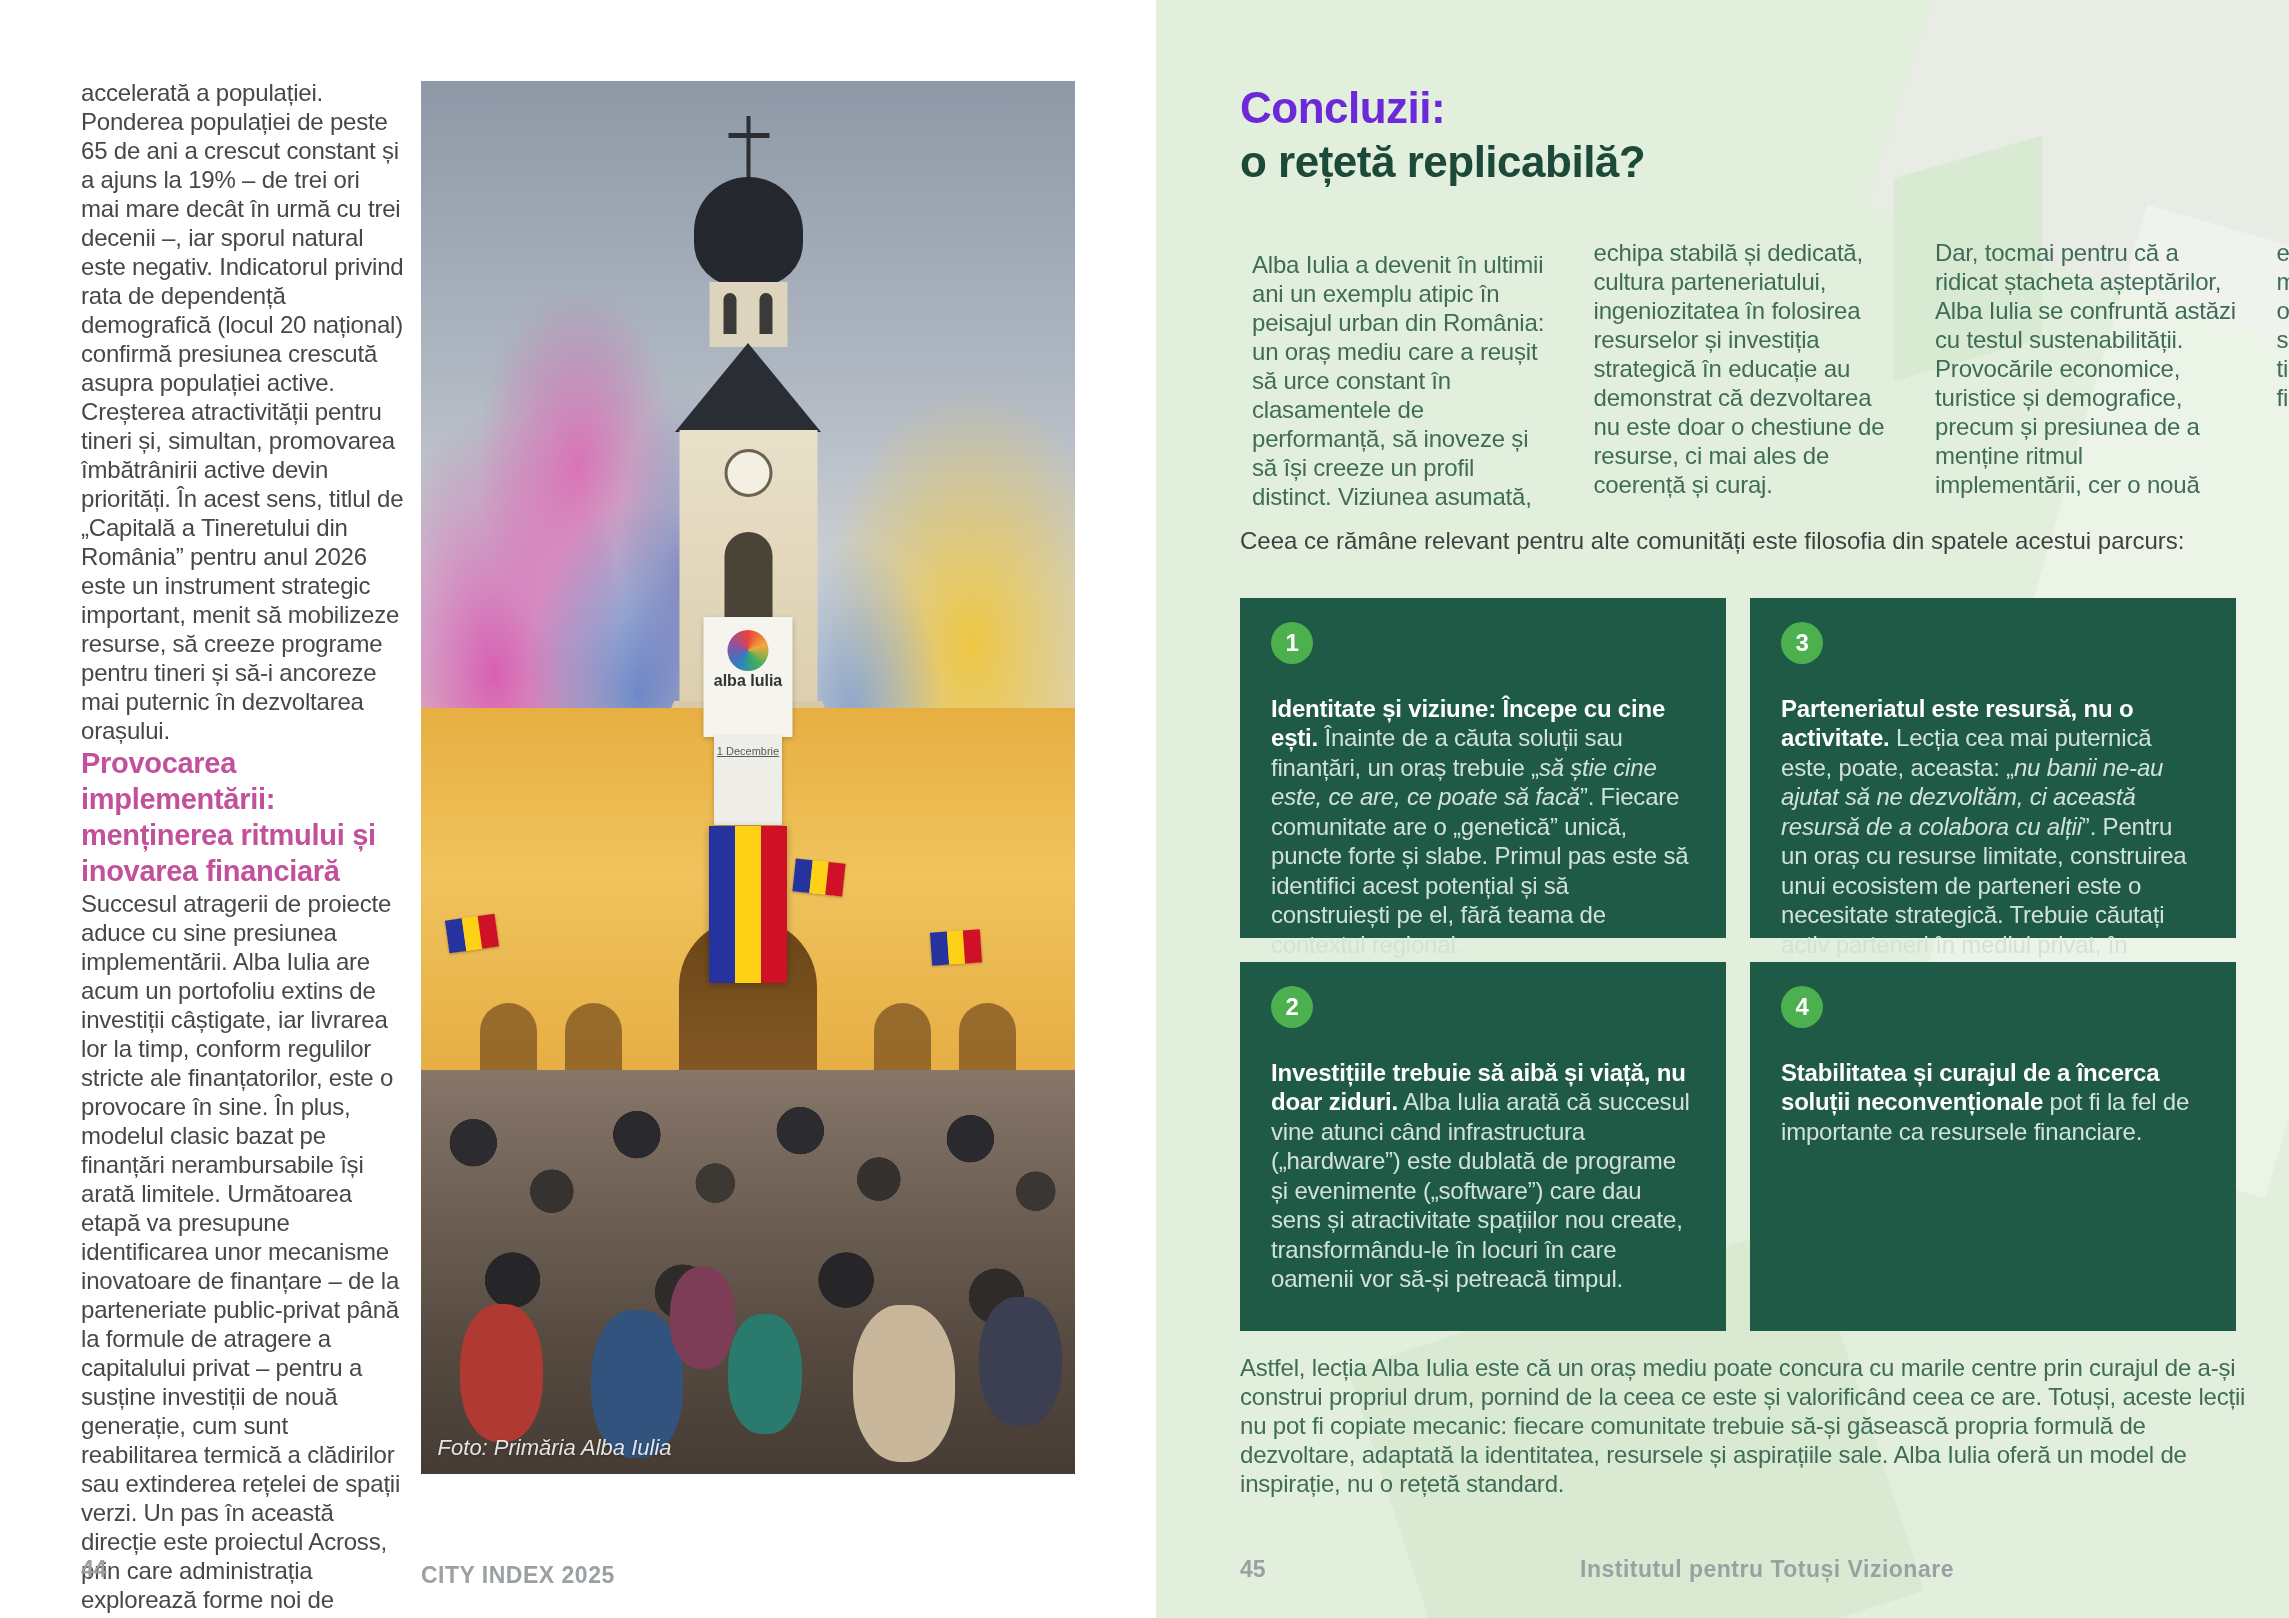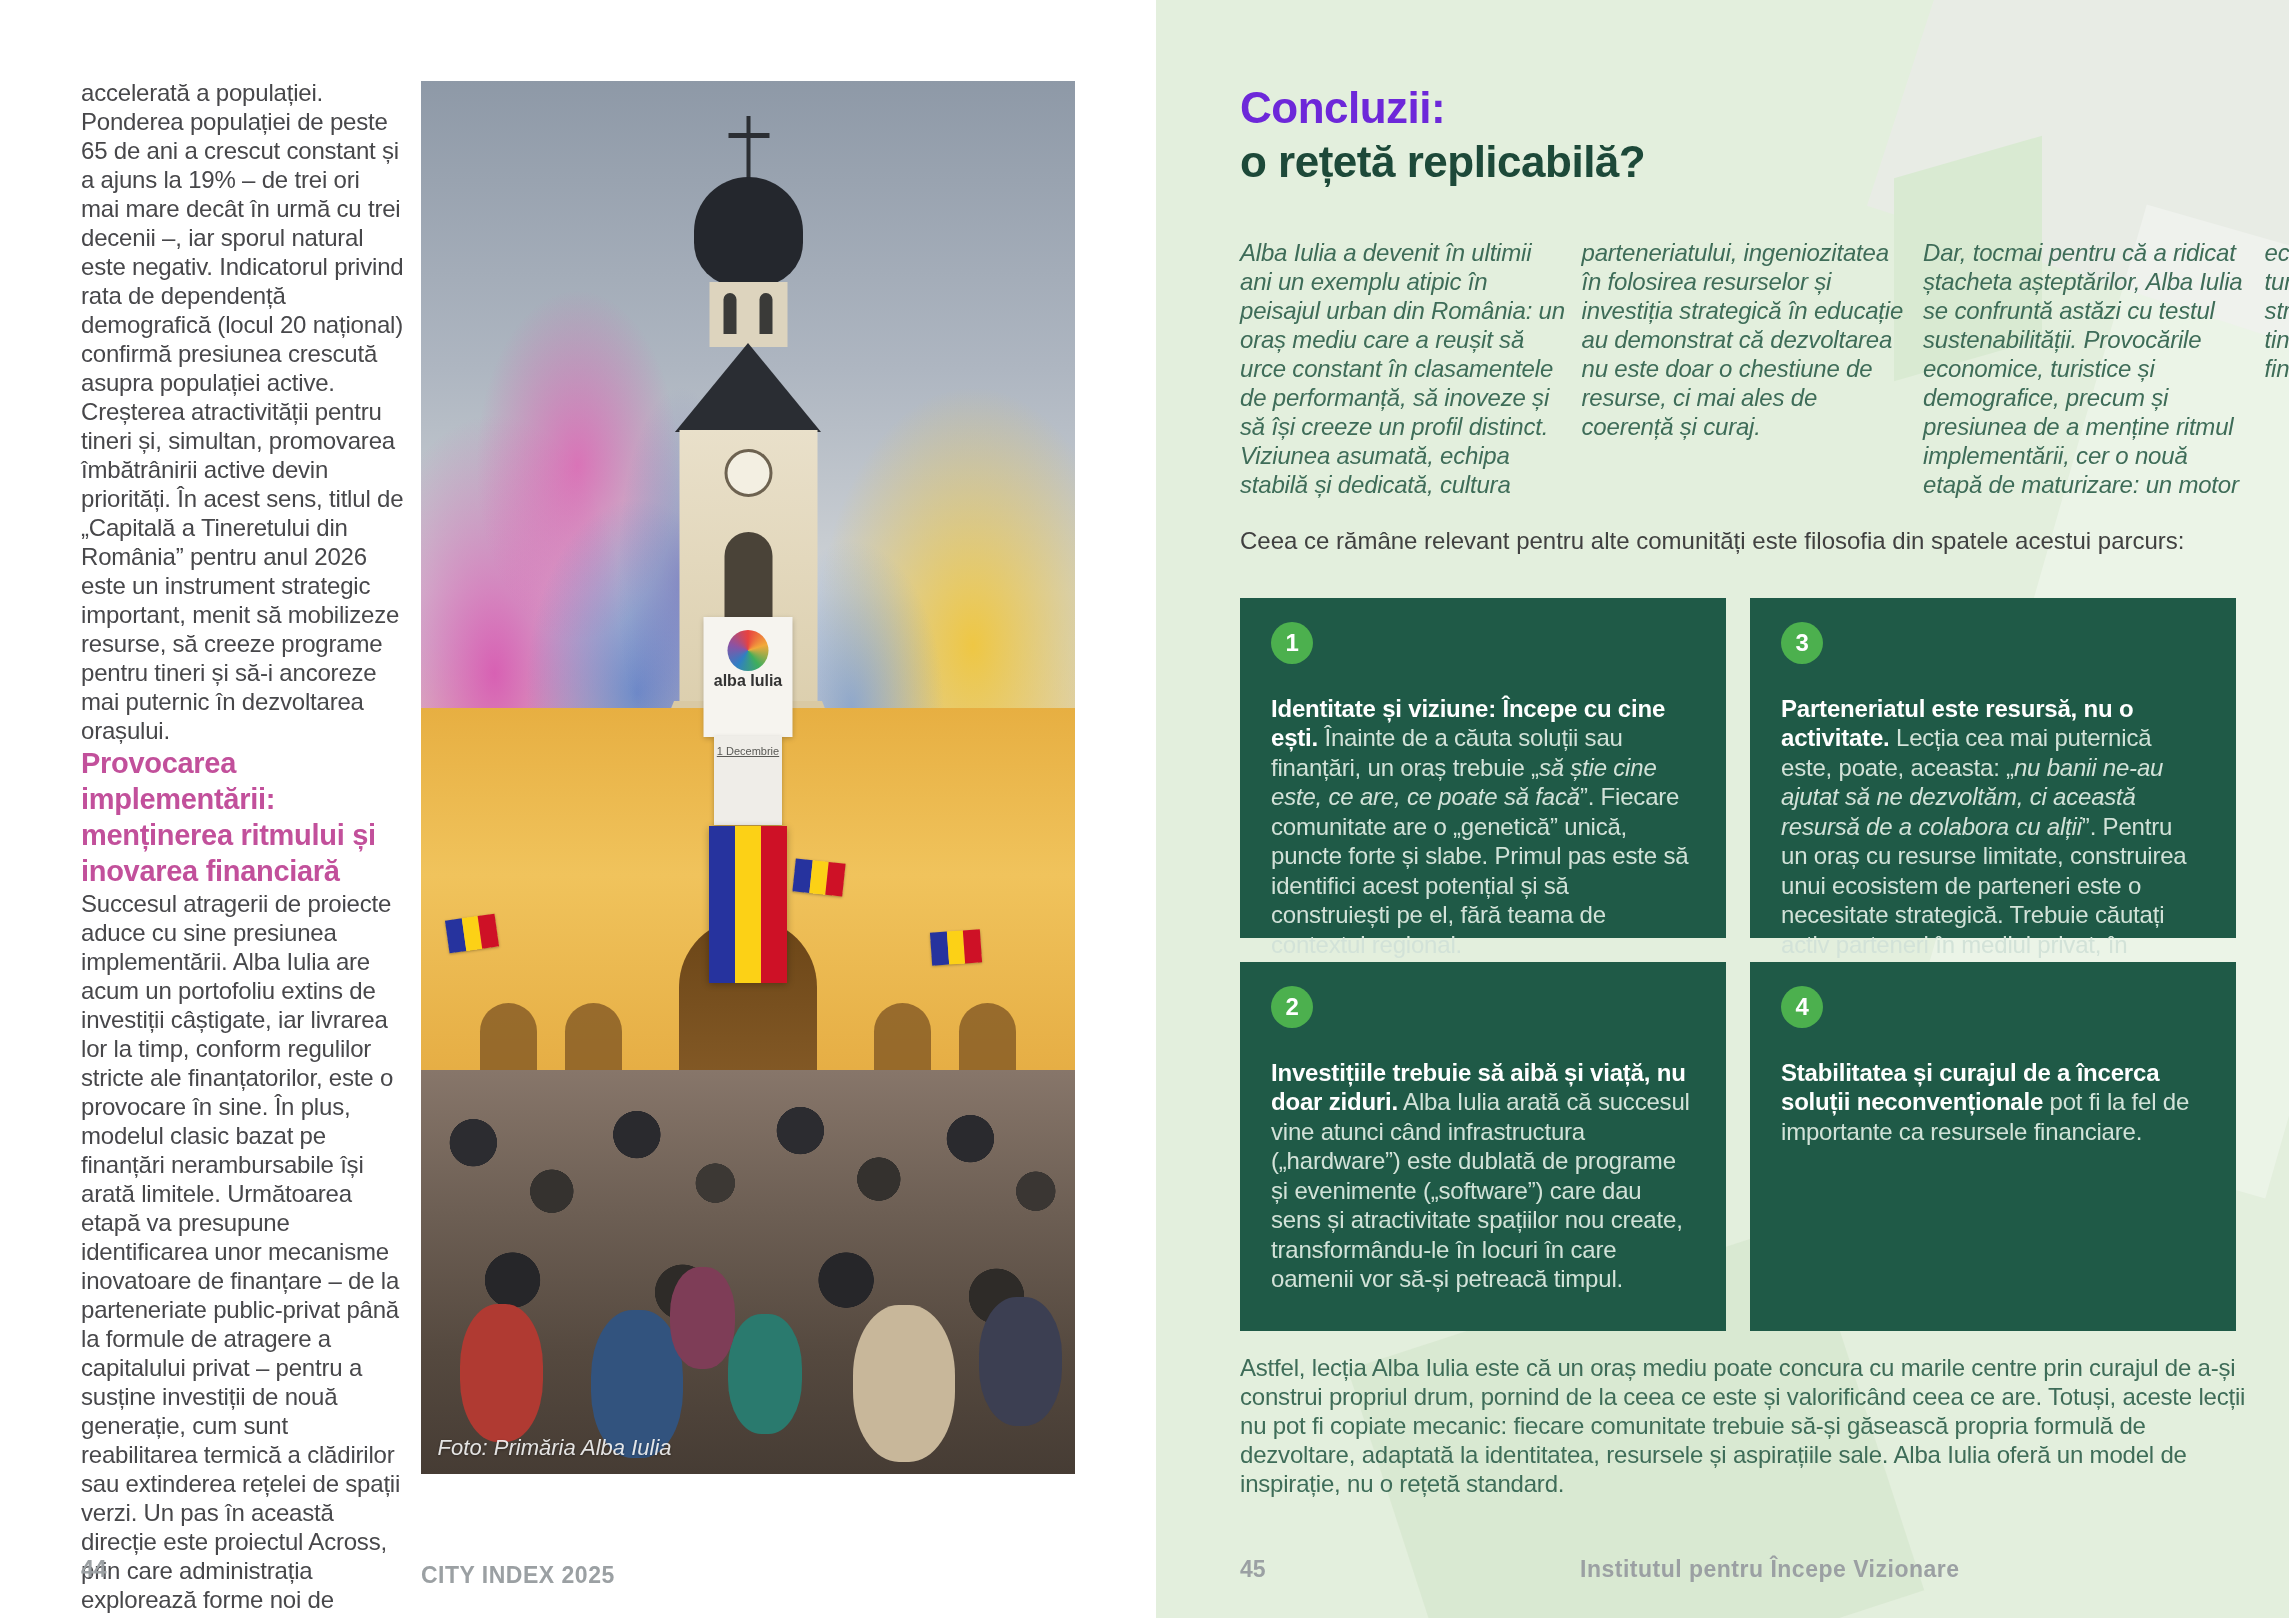--- a/index.html
+++ b/index.html
@@ -112,21 +112,21 @@
   .deco-2{top:157px;left:738px;width:148px;height:203px;background:#d9ead2;transform:skewY(-16deg);}
   .deco-3{top:240px;right:-111px;width:388px;height:923px;background:rgba(255,255,255,0.30);transform:rotate(16deg);}
   .deco-4{bottom:-55px;left:240px;width:480px;height:388px;background:rgba(209,228,200,0.55);transform:rotate(-18deg);}
 
   .rp-title{position:absolute;left:84px;top:81px;font-weight:bold;font-size:44px;line-height:54px;letter-spacing:-0.5px;}
   .rp-title .l1{color:#6d28d9;}
   .rp-title .l2{color:#1d4939;}
 
   .rp-intro{position:absolute;left:84px;top:238px;width:1008px;height:288px;
             column-count:3;column-gap:16.6px;color:#3e6c58;font-size:24px;line-height:29px;letter-spacing:-0.2px;}
-  .rp-intro p{margin:0;font-style:italic;}
+  .rp-intro p{margin:12px;}
   .rp-intro p + p{margin-top:29px;}
 
   .lead-in{position:absolute;left:84px;top:526px;width:1015px;color:#404040;font-size:24px;line-height:29px;}
 
   .cards{position:absolute;left:84px;top:598px;width:997px;display:grid;
          grid-template-columns:486px 486px;grid-template-rows:340px 369px;gap:24px;}
   .card{background:#1f5a47;color:#d2e2d8;padding:24px 35px 0 31px;box-sizing:border-box;
         font-size:24px;line-height:29.5px;letter-spacing:-0.2px;}
   .badge{width:42px;height:42px;border-radius:50%;background:#4cb04e;color:#ffffff;font-weight:bold;
          font-size:24px;display:flex;align-items:center;justify-content:center;margin-bottom:29.5px;}
@@ -270,16 +270,16 @@
         </p>
       </div>
     </div>
 
     <div class="closing">Astfel, lecția Alba Iulia este că un oraș mediu poate concura cu marile centre prin curajul de a-și construi propriul drum, pornind de la ceea ce este și valorificând ceea ce are. Totuși, aceste lecții nu pot fi copiate mecanic: fiecare comunitate trebuie să-și găsească propria formulă de dezvoltare, adaptată la identitatea, resursele și aspirațiile sale. Alba Iulia oferă un model de inspirație, nu o rețetă standard.</div>
   </div>
 
   <div class="footer-num" id="f44">44</div>
   <div class="footer-label" id="fcity">CITY INDEX 2025</div>
   <div class="footer-num" id="f45">45</div>
-  <div class="footer-label" id="finst">Institutul pentru Începe Vizionare</div>
+  <div class="footer-label" id="finst">Institutul pentru Totuși Vizionare</div>
 
 </div>
 
 
 </body></html>

